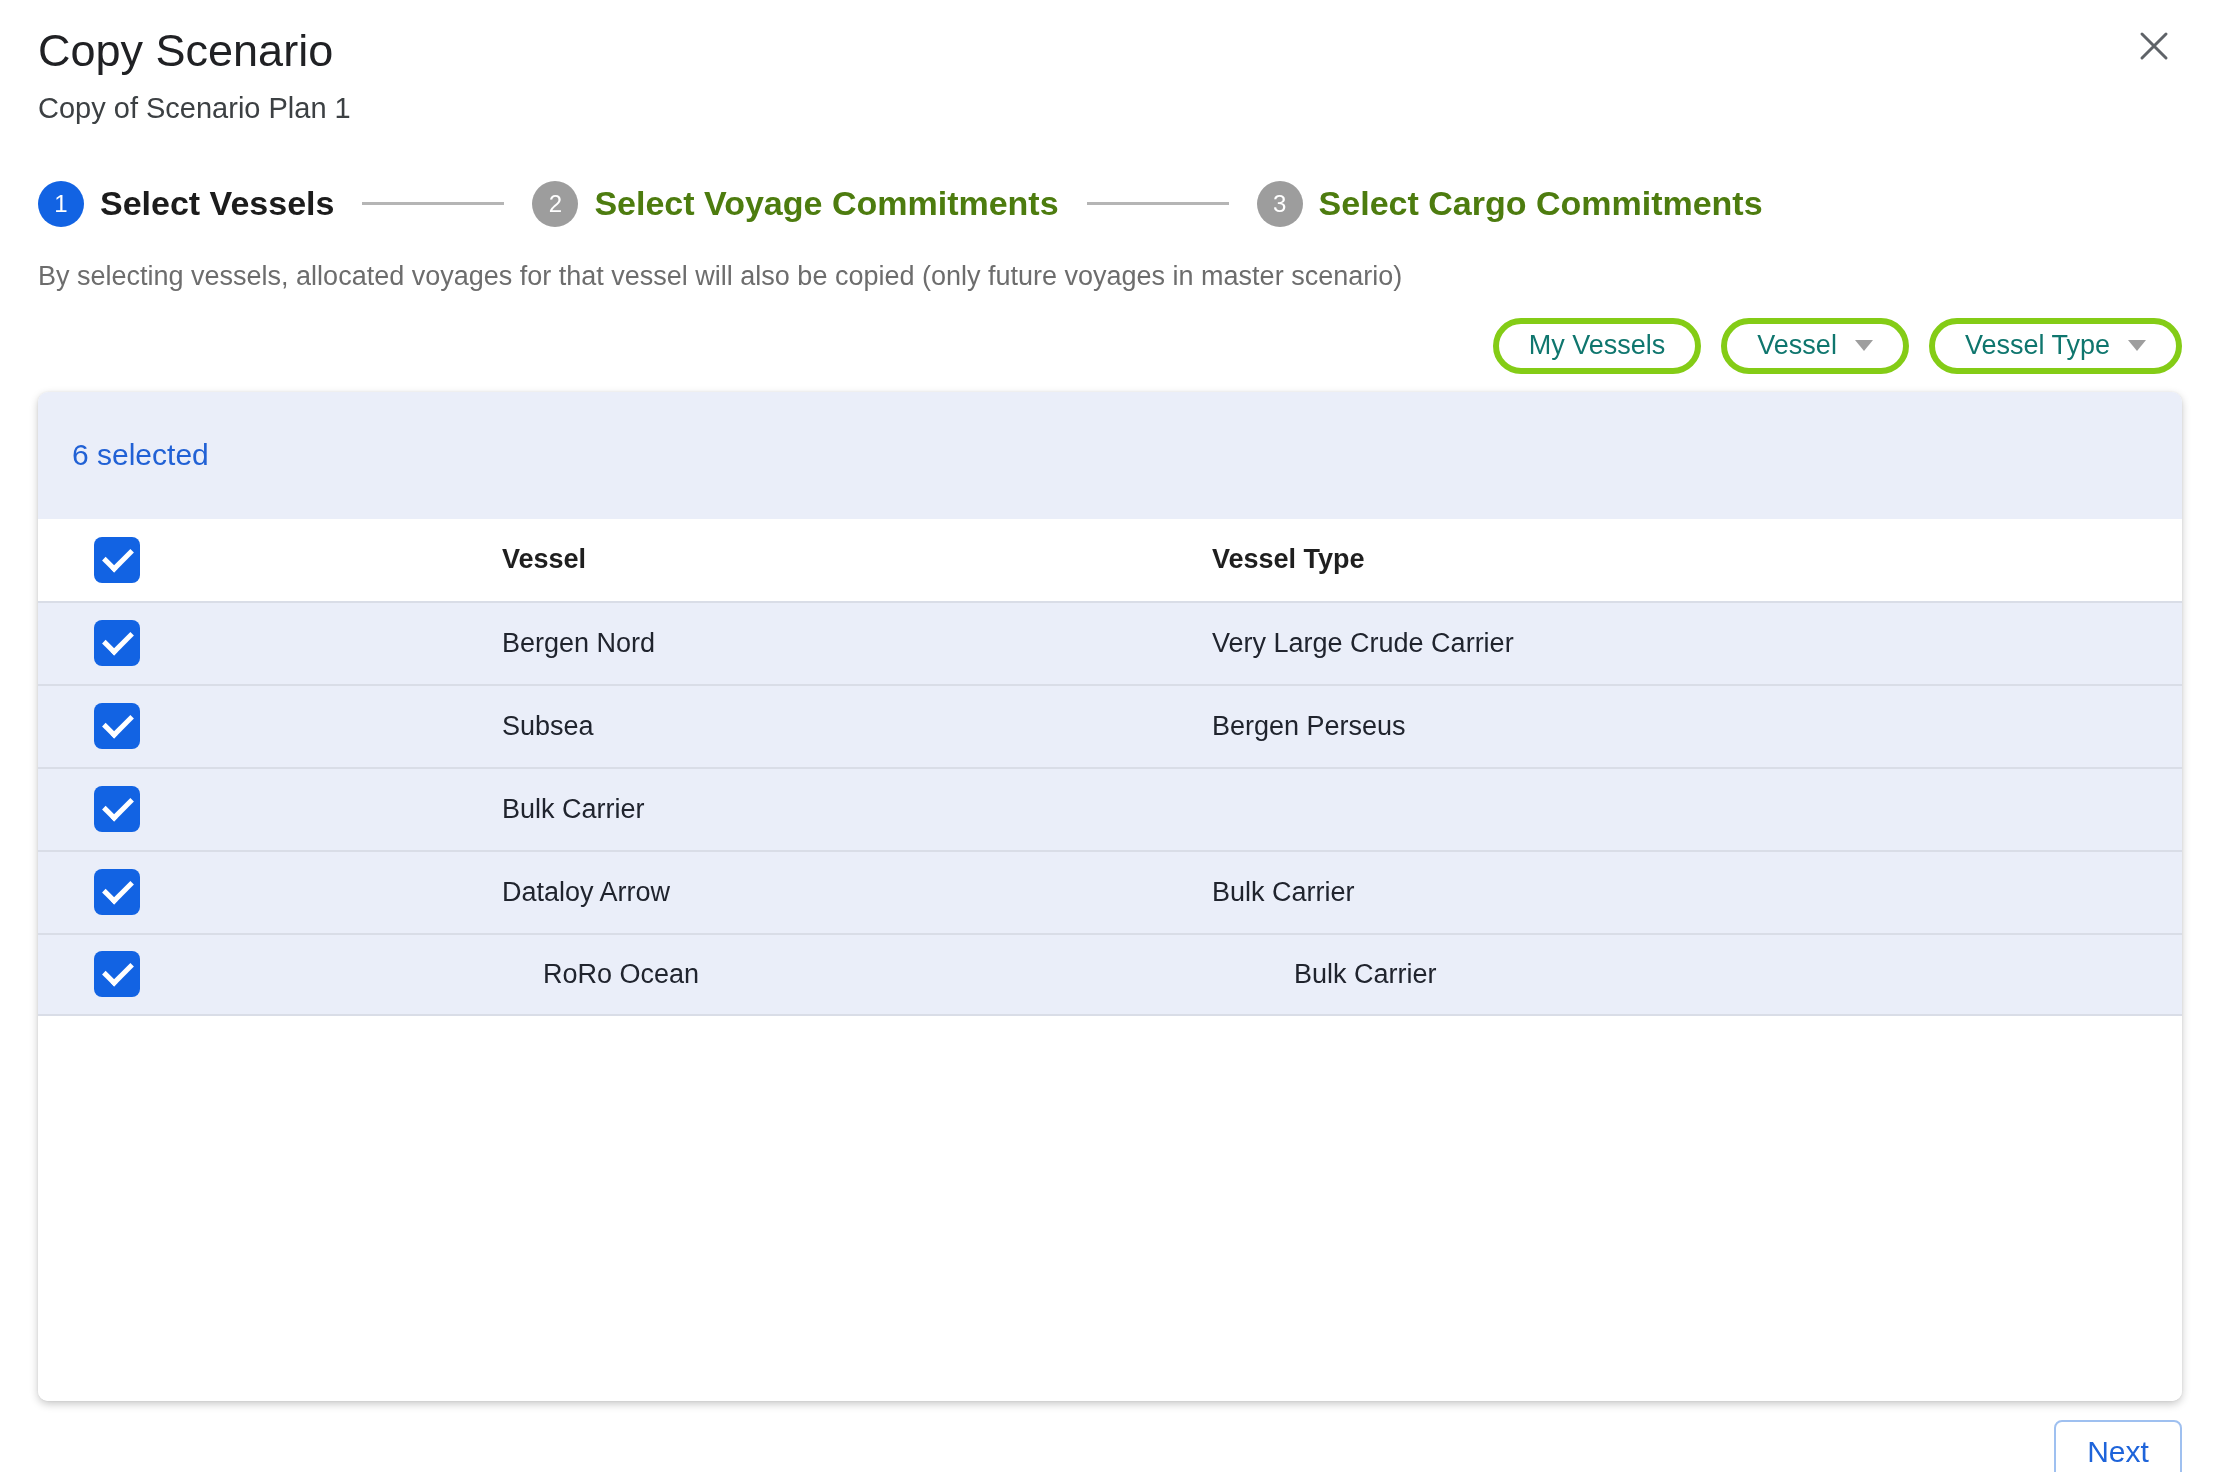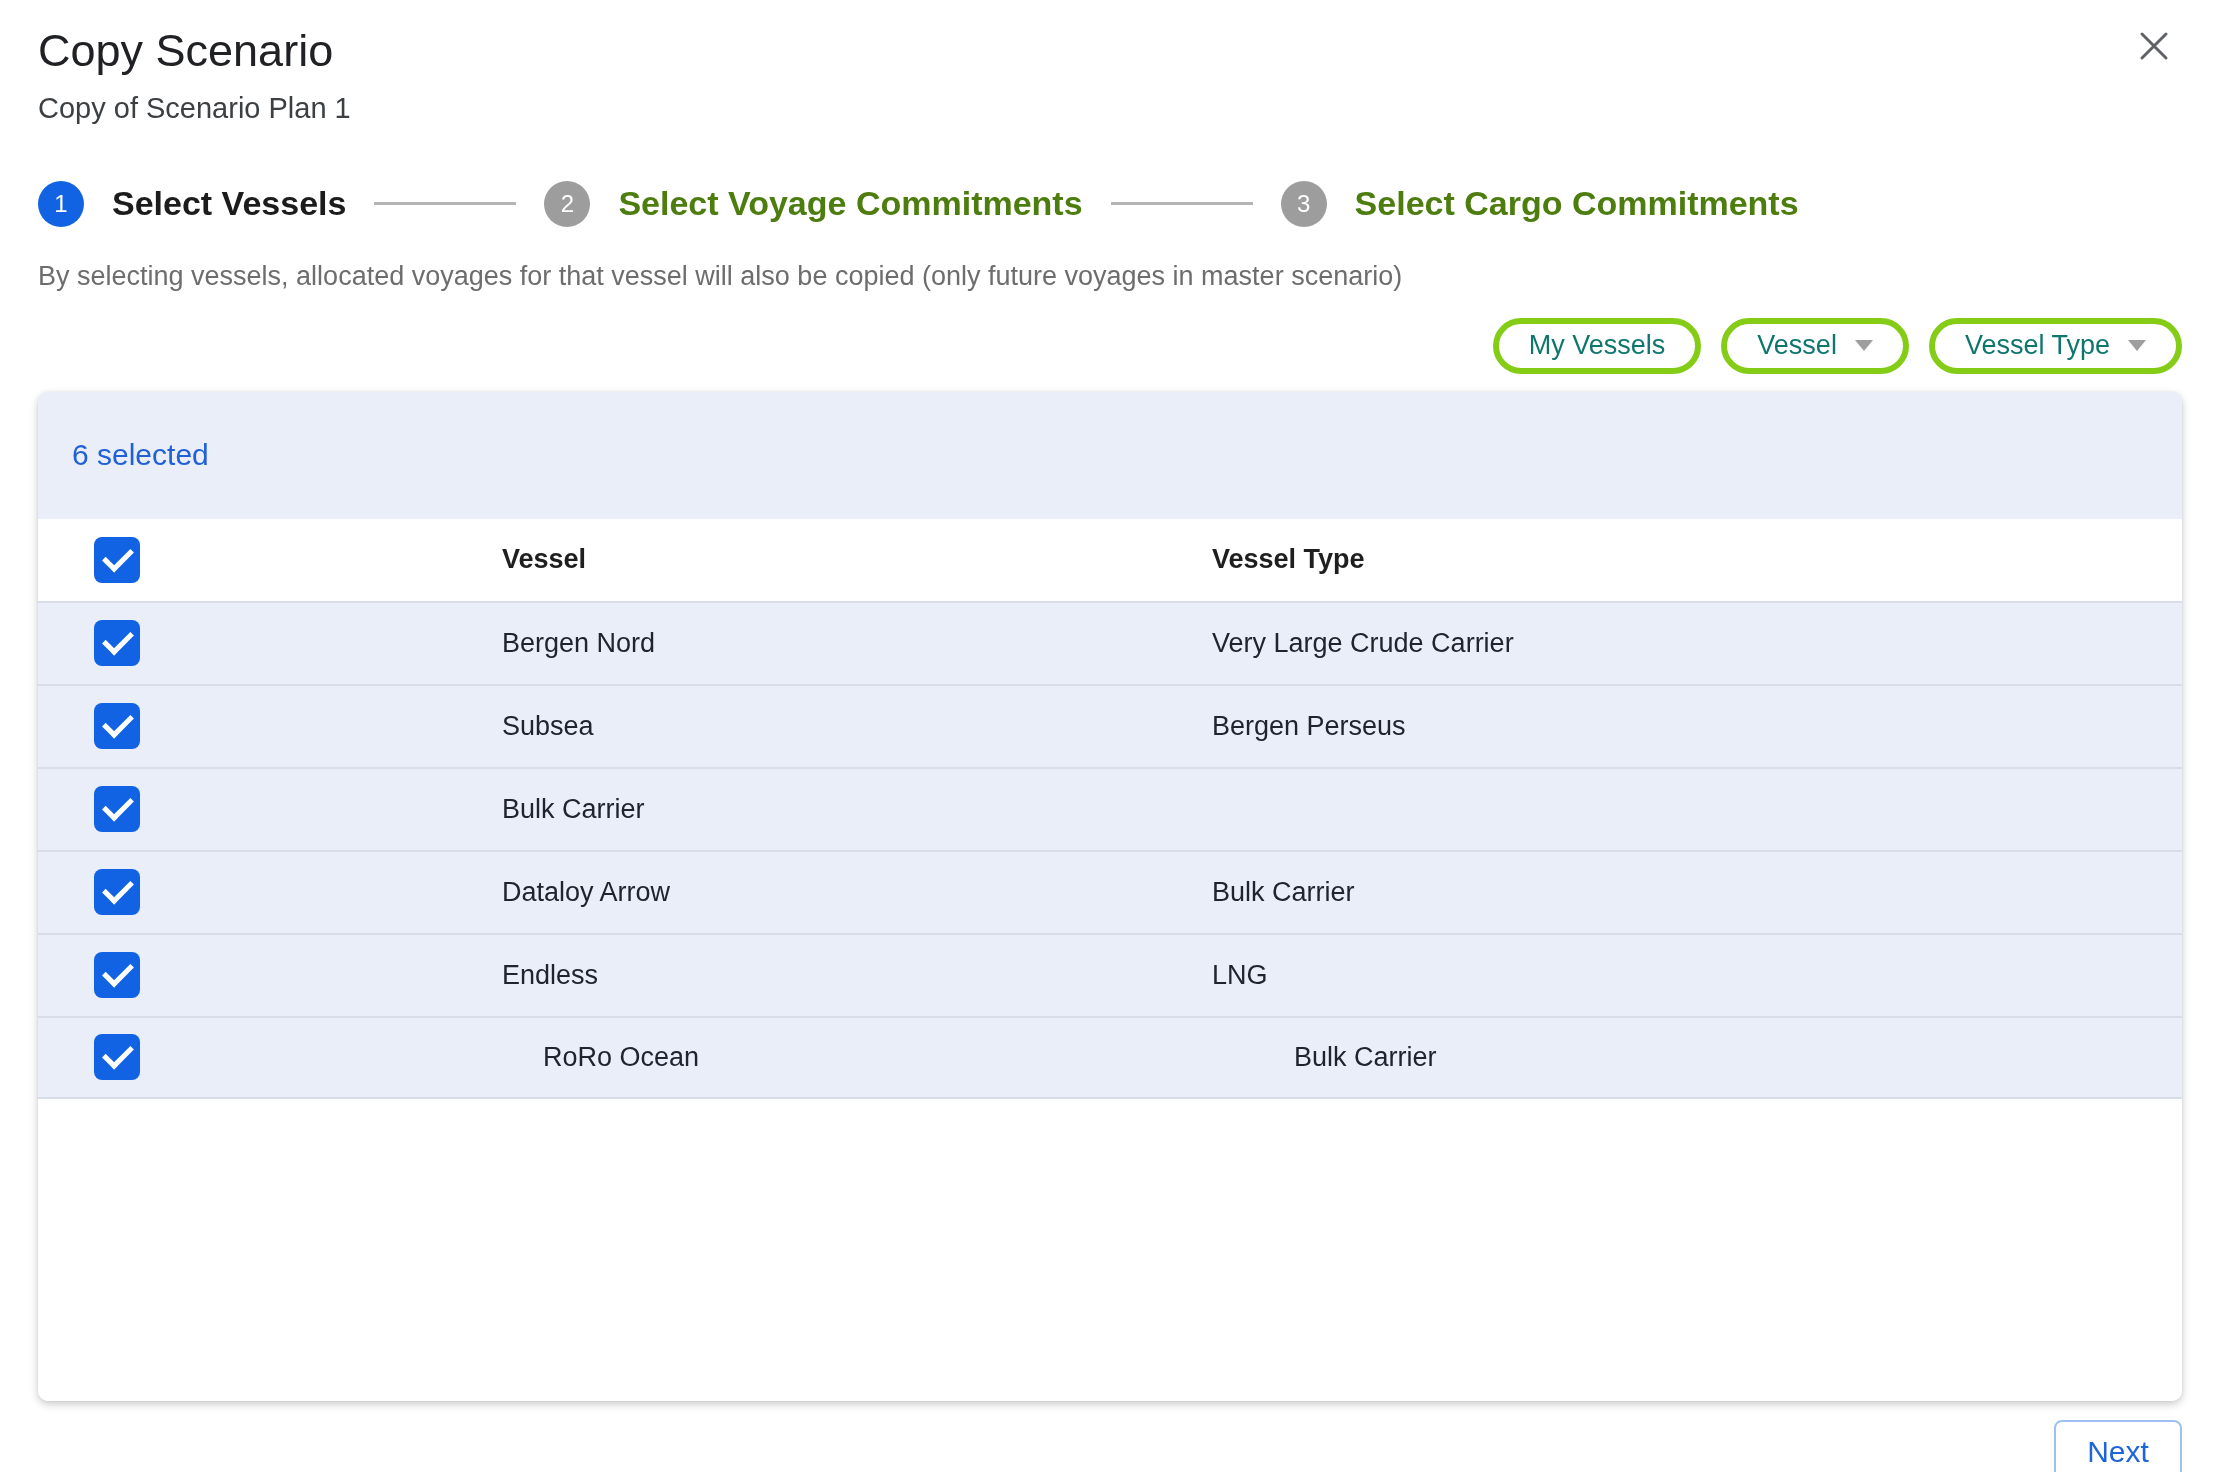--- a/index.html
+++ b/index.html
@@ -34,21 +34,21 @@
   
   .stepper{display:flex;align-items:center;margin-top:56px;}
   .step{display:flex;align-items:center;}
   .step-circle{
     width:46px;height:46px;border-radius:50%;
     display:flex;align-items:center;justify-content:center;
     color:#fff;font-size:24px;flex:none;
   }
   .step.active .step-circle{background:var(--blue);}
   .step.inactive .step-circle{background:#9d9d9d;}
-  .step-label{margin-left:28px;font-size:34px;white-space:nowrap;}
+  .step-label{margin-left:16px;font-size:34px;white-space:nowrap;}
   .step.active .step-label{font-weight:700;color:#1c1c1c;}
   .step.inactive .step-label{font-weight:700;color:#4d7c0f;}
   .connector{width:142px;height:3px;background:#b5b5b5;margin:0 28px;flex:none;}
 
   
   .description{margin-top:34px;font-size:27px;color:#6d6d6d;}
 
   
   .filters{display:flex;justify-content:flex-end;align-items:center;gap:20px;margin-top:26px;}
   .chip{
@@ -186,27 +186,20 @@
           <div class="checkbox-cell">
             <div class="checkbox"></div>
           </div>
           <div>Dataloy Arrow</div>
           <div>Bulk Carrier</div>
         </div>
         <div class="grid-row trow">
           <div class="checkbox-cell">
             <div class="checkbox"></div>
           </div>
-          <div>Endless</div>
-          <div>LNG</div>
-        </div>
-        <div class="grid-row trow">
-          <div class="checkbox-cell">
-            <div class="checkbox"></div>
-          </div>
           <div>RoRo Ocean</div>
           <div>Bulk Carrier</div>
         </div>
       </div>
     <div class="panel-filler"></div>
   </div>
 
   <div class="footer">
     <button class="next-btn">Next</button>
   </div>

